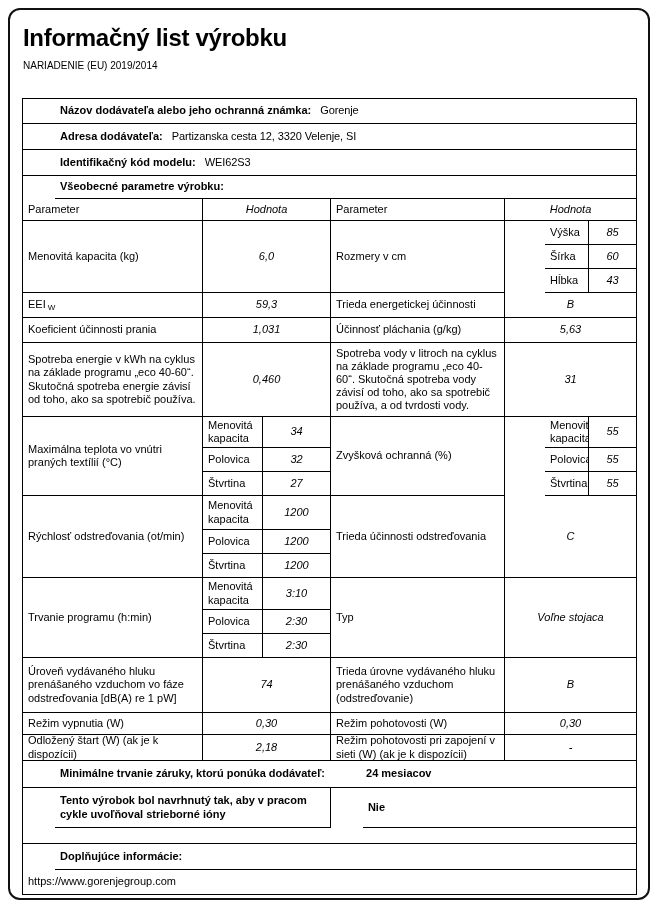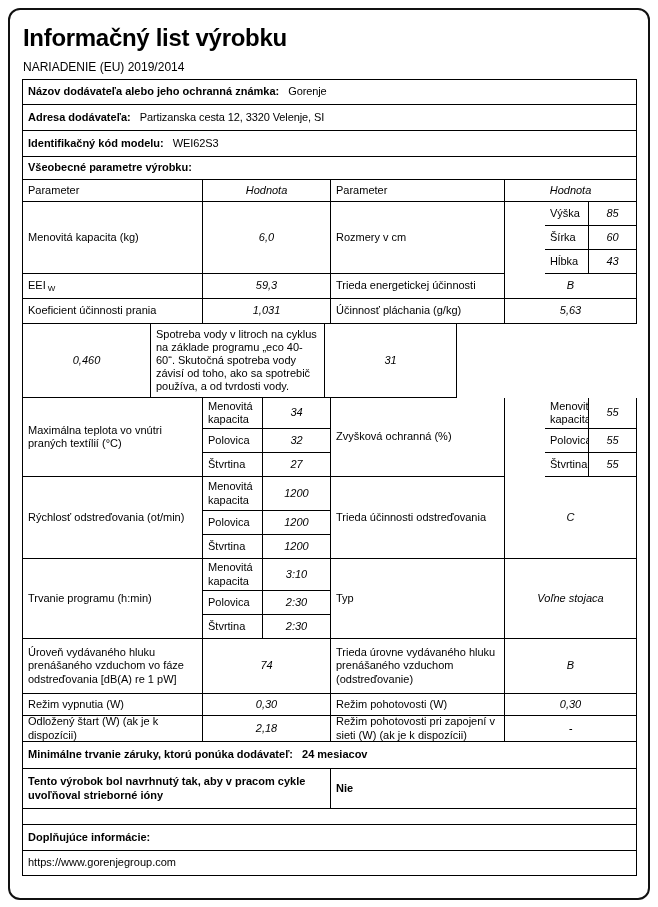--- a/index.html
+++ b/index.html
@@ -19,43 +19,43 @@
     padding: 11px 12px;
     overflow: hidden;
   }
   .doc-title {
     font-size: 24px;
     font-weight: bold;
     letter-spacing: -0.3px;
     margin: 3px 0 8px 1px;
   }
   .doc-subtitle {
-    font-size: 12px;
-    margin: 0 0 5px 1px;
+    font-size: 10px;
+    margin: 0 0 27px 1px;
   }
   .tbl {
     width: 615px;
     border-top: 1px solid #000;
     border-left: 1px solid #000;
     font-size: 11px;
   }
   .row { display: flex; align-items: stretch; width: 614px; }
   .c {
     border-right: 1px solid #000;
     border-bottom: 1px solid #000;
     display: flex;
     align-items: center;
     line-height: 1.2;
     overflow: hidden;
   }
   .param { padding: 2px 4px 2px 5px; justify-content: flex-start; text-align: left; }
   .val { justify-content: center; text-align: center; padding: 1px 2px; font-style: italic; }
   .sub-col { display: flex; flex-direction: column; }
   .sub-row { display: flex; }
-  .b { font-weight: bold; }
+  .b { font-weight: bold; margin-left: 32px; }
   .kv { gap: 9px; }
   .kv .v { font-weight: normal; letter-spacing: -0.1px; }
   .sub { font-size: 8px; align-self: flex-end; margin: 0 0 2px 2px; }
   
   .wA { width: 180px; }  
   .wBC { width: 128px; } 
   .wB { width: 60px; }   
   .wC { width: 68px; }   
   .wD { width: 174px; }  
   .wEF { width: 132px; } 
@@ -138,20 +138,21 @@
       </div>
 
       <div class="row" style="height:25px">
         <div class="c param wA">Koeficient účinnosti prania</div>
         <div class="c val wBC">1,031</div>
         <div class="c param wD">Účinnosť pláchania (g/kg)</div>
         <div class="c val wEF">5,63</div>
       </div>
 
       <div class="row" style="height:74px">
+        <div class="c param wA">Spotreba energie v kWh na cyklus na základe programu „eco 40-60“. Skutočná spotreba energie závisí od toho, ako sa spotrebič používa.</div>
         <div class="c val wBC">0,460</div>
         <div class="c param wD">Spotreba vody v litroch na cyklus na základe programu „eco 40-60“. Skutočná spotreba vody závisí od toho, ako sa spotrebič používa, a od tvrdosti vody.</div>
         <div class="c val wEF">31</div>
       </div>
 
       <div class="row" style="height:79px">
         <div class="c param wA">Maximálna teplota vo vnútri praných textílií (°C)</div>
         <div class="sub-col wBC">
           <div class="sub-row" style="height:31px">
             <div class="c param wB">Menovitá kapacita</div>

